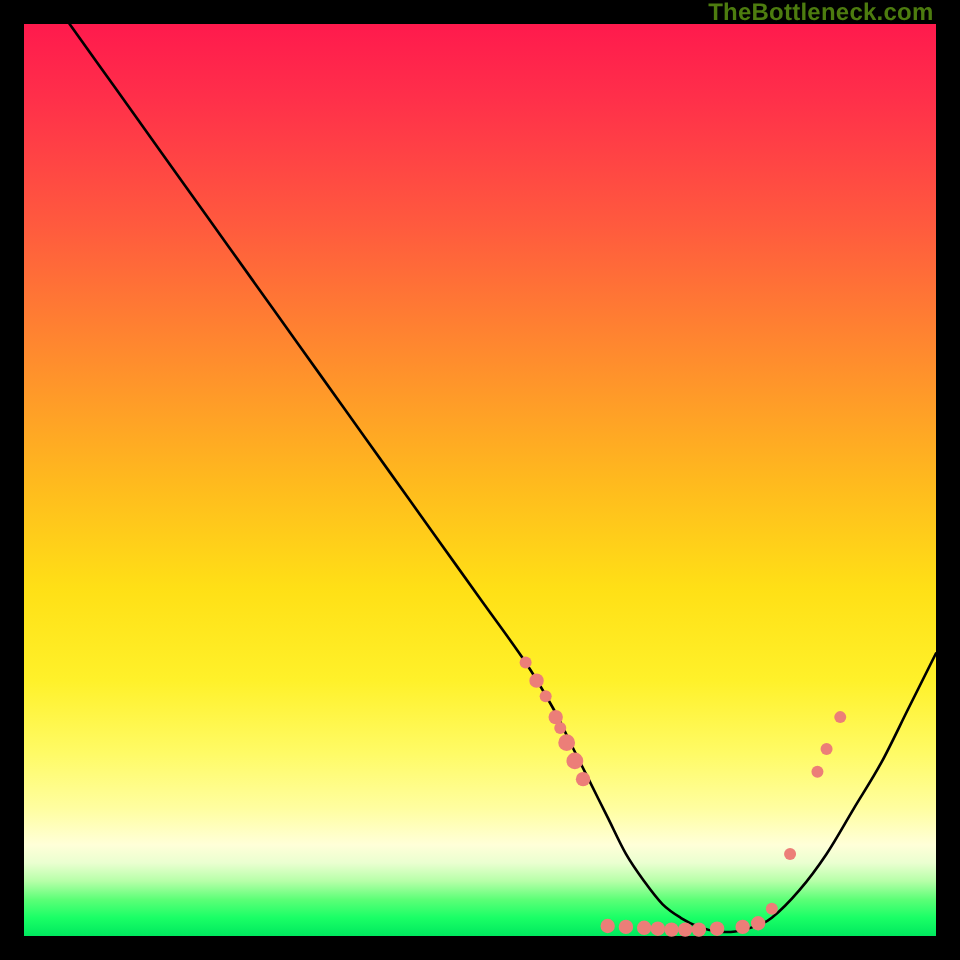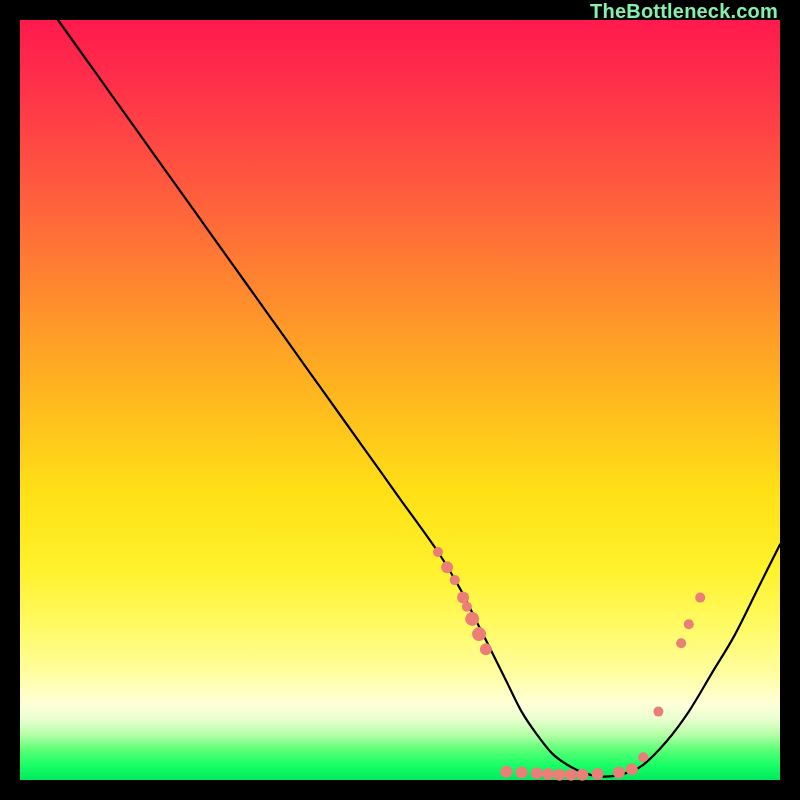--- a/index.html
+++ b/index.html
@@ -44,21 +44,21 @@
       #1aff66 98%,
       #00e85e 100%
     );
   }
   .watermark {
     position: absolute;
     right: 22px;
     top: 0px;
     font-size: 20px;
     font-weight: 600;
-    color: #86efac;
+    color: #4d7c0f;
     letter-spacing: 0.2px;
     user-select: none;
   }
   svg.curve {
     position: absolute;
     left: 0;
     top: 0;
     width: 760px;
     height: 760px;
     overflow: visible;

